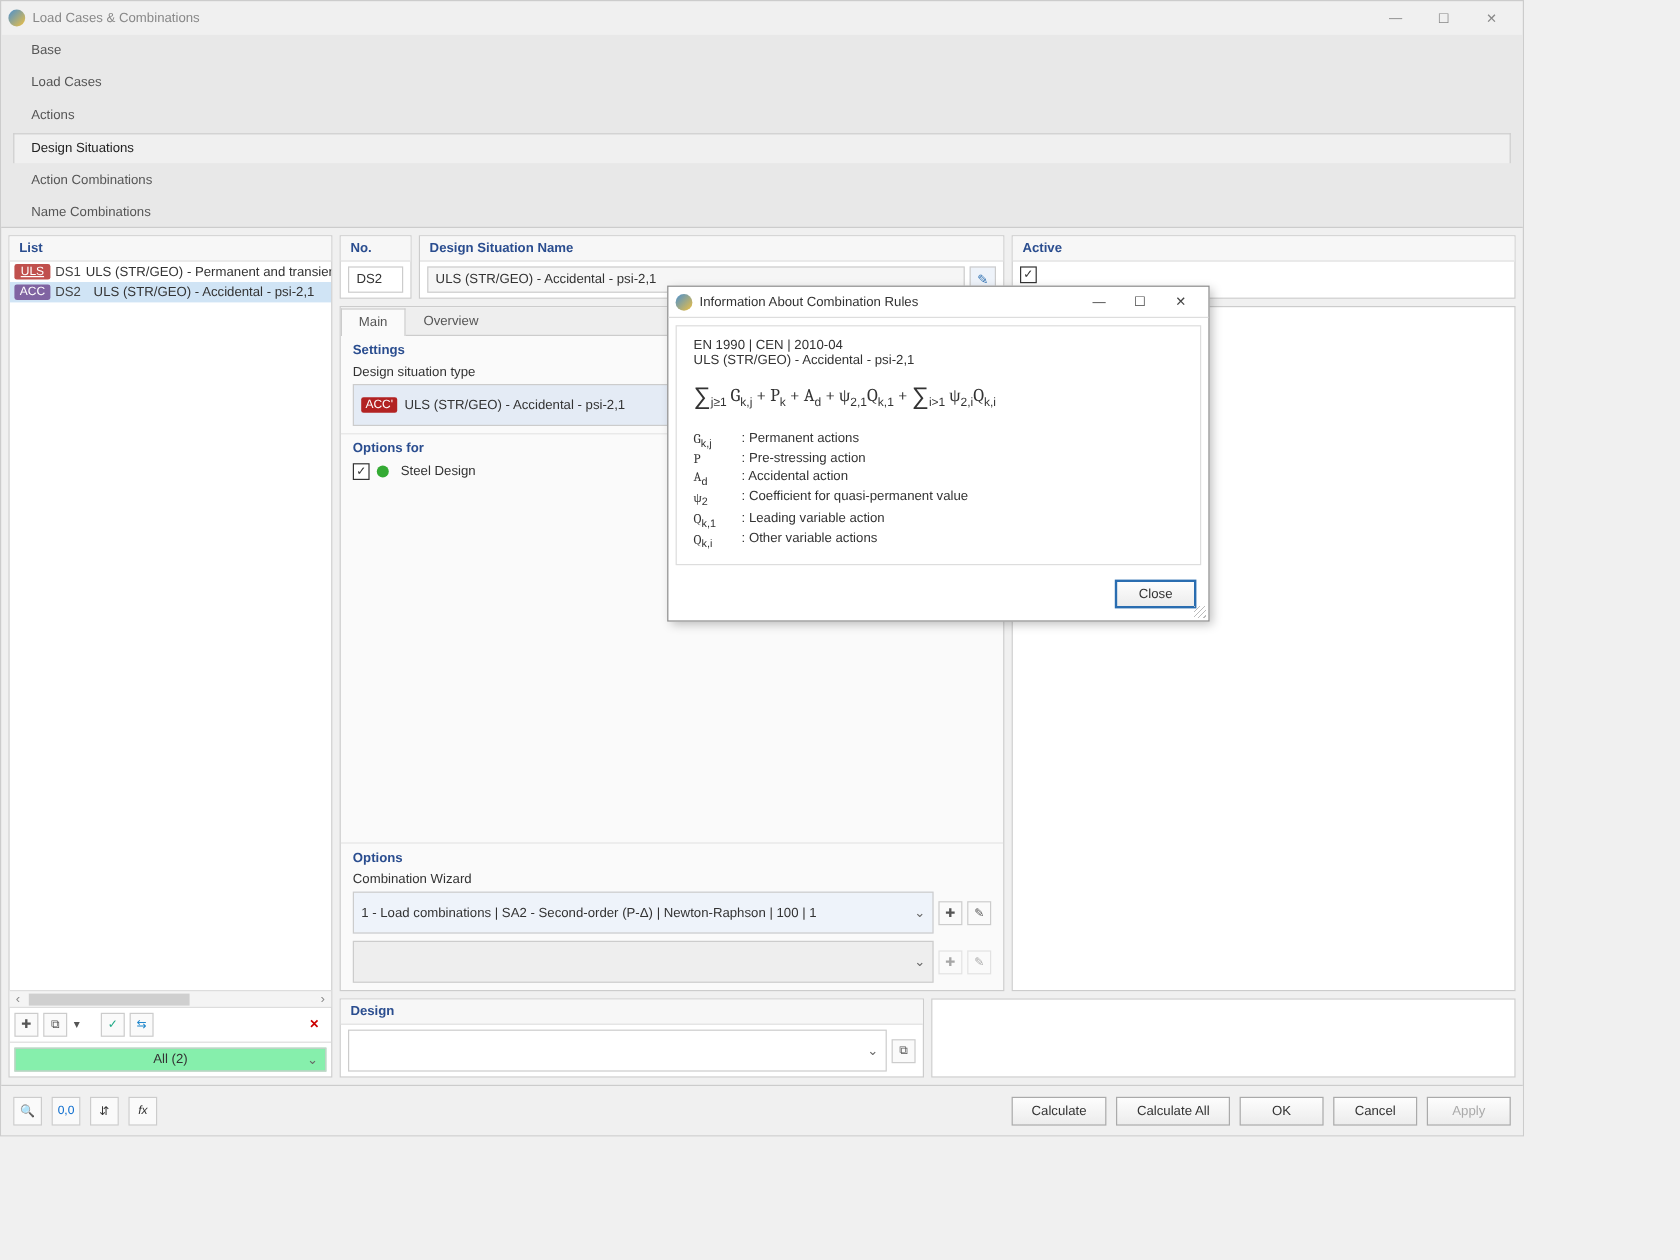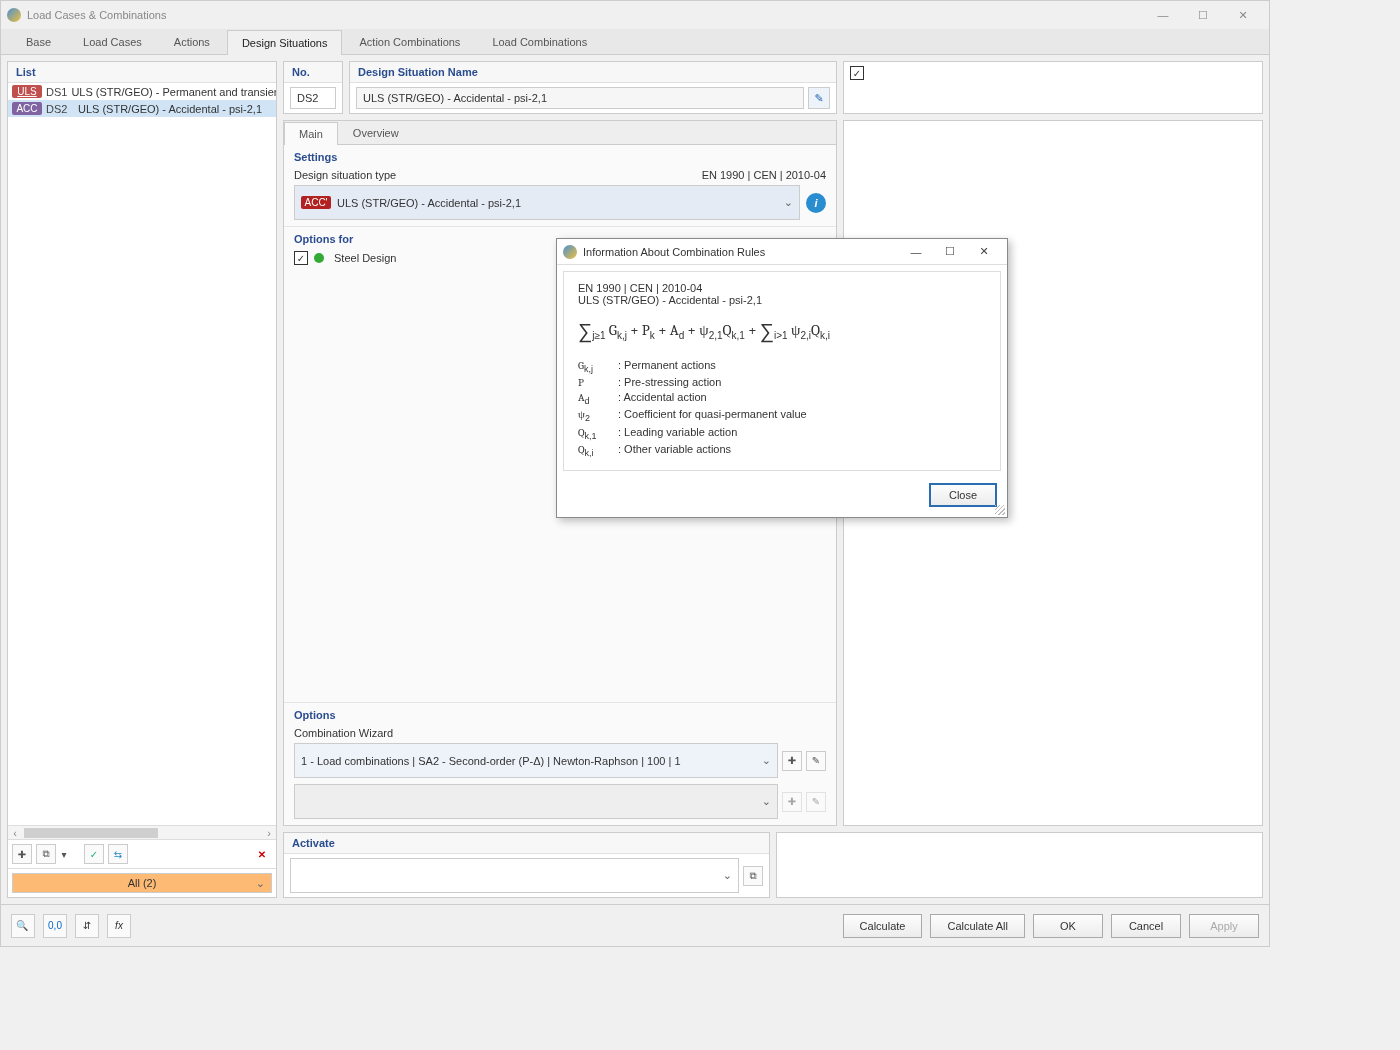--- a/index.html
+++ b/index.html
@@ -2,42 +2,42 @@
 <html><head>
 <meta charset="utf-8">
 <style>
 * { box-sizing: border-box; font-family: "Segoe UI", Tahoma, sans-serif; font-size: 11px; }
 body { margin: 0; background: #f0f0f0; color: #333; user-select: none; }
 .window { width: 1270px; height: 947px; background: #f0f0f0; border: 1px solid #ccc; display: flex; flex-direction: column; position: relative; }
 .titlebar { height: 28px; display: flex; align-items: center; padding: 0 6px; color: #888; }
 .titlebar .icon { width: 14px; height: 14px; margin-right: 6px; background: linear-gradient(135deg,#4a90d0,#f0c040); border-radius: 50%; }
 .titlebar .spacer { flex: 1; }
 .titlebar .winbtn { width: 40px; height: 24px; display: flex; align-items: center; justify-content: center; color: #888; }
-.tabs { display: flex; padding: 0 10px; gap: 2px; border-bottom: 1px solid #ccc; background: #e8e8e8; }
+.tabs { display: flex; padding: 0 10px; gap: 2px; border-bottom: 1px solid #ccc; background: #e8e8e8; flex-direction: column; }
 .tab { padding: 6px 14px; color: #555; border: 1px solid transparent; border-bottom: none; cursor: pointer; }
 .tab.active { background: #f0f0f0; border-color: #ccc; color: #222; position: relative; top: 1px; }
 .body { flex: 1; display: flex; padding: 6px; gap: 6px; min-height: 0; }
 .left { width: 270px; display: flex; flex-direction: column; border: 1px solid #ccc; background: #fff; }
 .panel-head { color: #2a4d8f; font-weight: 600; padding: 4px 8px; border-bottom: 1px solid #e0e0e0; background: #f7f7f7; }
 .list { flex: 1; overflow: hidden; }
 .list-row { display: flex; align-items: center; padding: 2px 4px; gap: 4px; white-space: nowrap; }
 .list-row.sel { background: #d0e4f5; }
 .badge { display: inline-block; min-width: 30px; text-align: center; color: #fff; font-size: 10px; padding: 1px 2px; border-radius: 2px; }
 .badge.uls { background: #c0504d; text-decoration: underline; }
 .badge.acc { background: #8064a2; }
 .badge.accs { background: #b22222; }
 .list-row .code { width: 28px; color: #444; }
 .left-sb { display: flex; align-items: center; height: 14px; background: #f4f4f4; border-top: 1px solid #ddd; }
 .left-sb .thumb { width: 50%; height: 10px; background: #cfcfcf; margin-left: 2px; }
 .left-sb .arrow { width: 14px; text-align: center; color: #888; }
 .left-tools { display: flex; gap: 4px; padding: 4px; border-top: 1px solid #ddd; align-items: center; }
 .tbtn { width: 20px; height: 20px; border: 1px solid #ccc; background: #fafafa; display: flex; align-items: center; justify-content: center; font-size: 10px; color: #555; }
 .tbtn.red { color: #c00; font-weight: bold; }
 .left-filter { padding: 4px; border-top: 1px solid #ddd; }
-.filter-sel { width: 100%; height: 20px; border: 1px solid #ccc; background: #fdba74; display: flex; align-items: center; padding: 0 20px; justify-content: center; position: relative; }
+.filter-sel { width: 100%; height: 20px; border: 1px solid #ccc; background: #86efac; display: flex; align-items: center; padding: 0 20px; justify-content: center; position: relative; }
 .filter-sel .chev { position: absolute; right: 6px; color: #666; }
 .right { flex: 1; display: flex; flex-direction: column; gap: 6px; min-width: 0; }
 .toprow { display: flex; gap: 6px; }
 .box { border: 1px solid #ccc; background: #fff; }
 .box .panel-head { background: #f7f7f7; }
 .no-box { width: 60px; }
 .name-box { flex: 1; }
 .active-box { width: 420px; }
 .field-row { display: flex; align-items: center; padding: 4px 6px; gap: 4px; }
 .txt { flex: 1; height: 22px; border: 1px solid #ccc; background: #f6f6f6; display: flex; align-items: center; padding: 0 6px; color: #333; }
@@ -94,21 +94,21 @@
     <span class="winbtn">☐</span>
     <span class="winbtn">✕</span>
   </div>
 
   <div class="tabs">
     <div class="tab">Base</div>
     <div class="tab">Load Cases</div>
     <div class="tab">Actions</div>
     <div class="tab active">Design Situations</div>
     <div class="tab">Action Combinations</div>
-    <div class="tab">Load Combinations</div>
+    <div class="tab">Name Combinations</div>
   </div>
 
   <div class="body">
 
     <div class="left">
       <div class="panel-head">List</div>
       <div class="list">
         <div class="list-row">
           <span class="badge uls">ULS</span>
           <span class="code">DS1</span>
@@ -153,20 +153,21 @@
             </div>
         </div>
         <div class="box name-box">
           <div class="panel-head">Design Situation Name</div>
           <div class="field-row">
             <div class="txt">ULS (STR/GEO) - Accidental - psi-2,1</div>
             <div class="iconbtn">✎</div>
           </div>
         </div>
         <div class="box active-box">
+          <div class="panel-head">Active</div>
           <div class="field-row">
               <div class="chk">✓</div>
             </div>
         </div>
       </div>
 
       <div class="mainarea">
         <div class="mainleft">
           <div class="subtabs">
             <div class="subtab active">Main</div>
@@ -218,21 +219,21 @@
               <div class="tbtn" style="opacity:.5">✚</div>
               <div class="tbtn" style="opacity:.5">✎</div>
             </div>
           </div>
         </div>
         <div class="mainright"></div>
       </div>
 
       <div class="commentrow">
         <div class="commentbox" style="flex:1">
-          <div class="panel-head">Activate</div>
+          <div class="panel-head">Design</div>
           <div class="field-row">
             <div class="dd" style="background:#fff">
               <span class="chev">⌄</span>
             </div>
             <div class="tbtn">⧉</div>
           </div>
         </div>
         <div class="commentbox" style="width:420px">
           <div style="height:44px"></div>
         </div>

